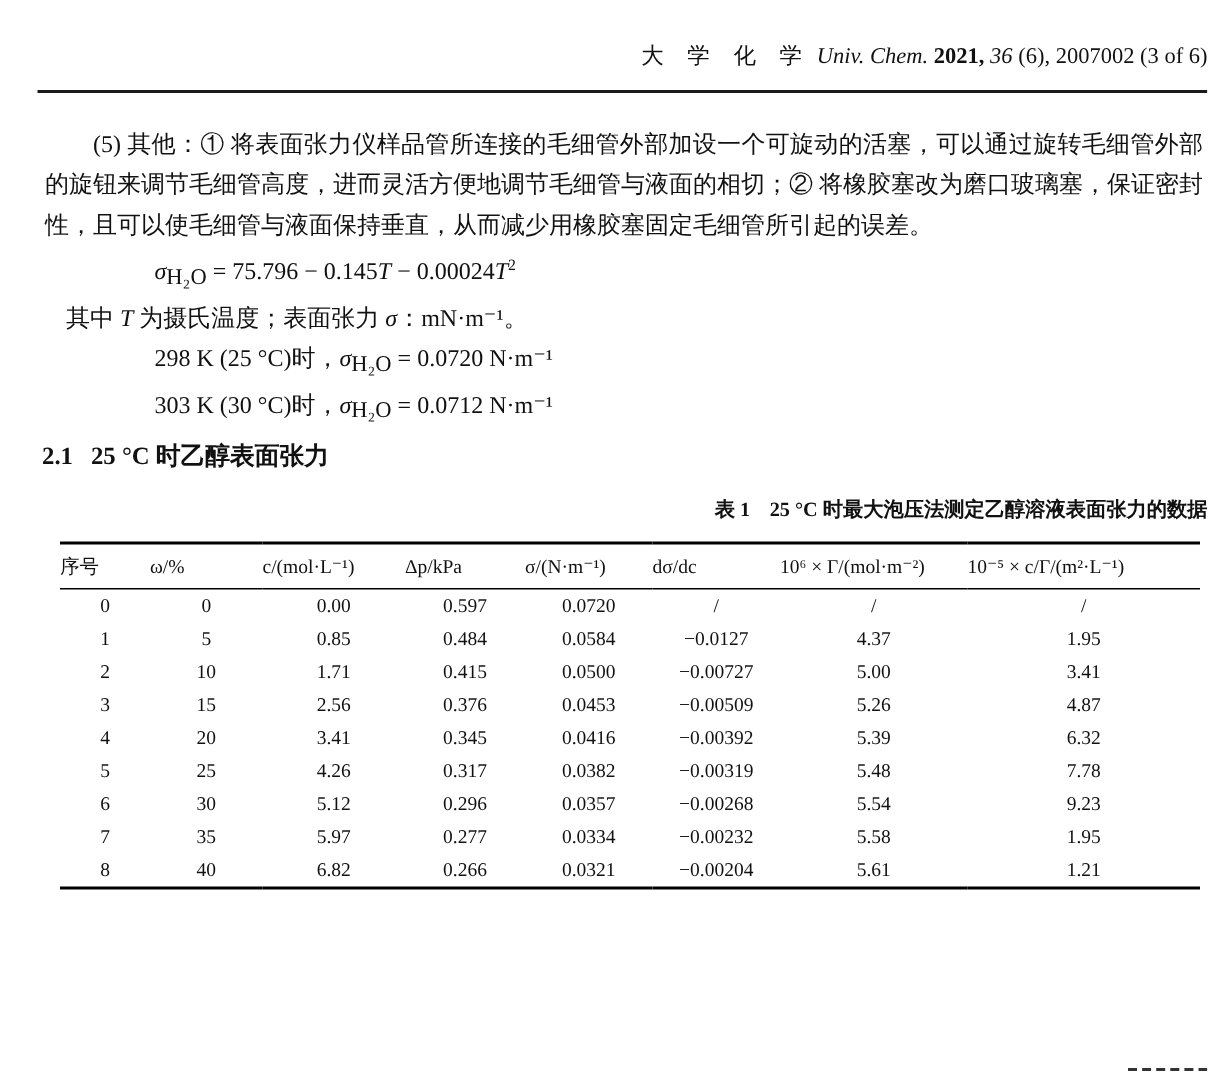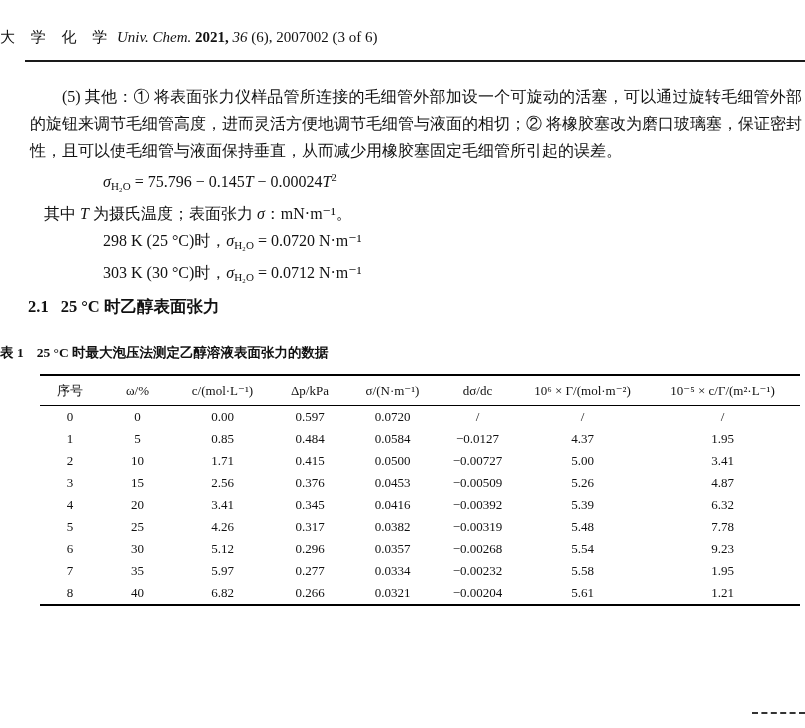--- a/index.html
+++ b/index.html
@@ -3,21 +3,21 @@
 <meta charset="utf-8">
 <style>
   html,body { margin:0; padding:0; background:#fff; }
   .page {
     position:relative;
     width:805px; height:728px;
     background:#ffffff; color:#111;
     font-family:"Liberation Serif","DejaVu Serif",serif;
     overflow:hidden;
   }
-  .journal-header { padding-top:28px; text-align:left; font-size:15px; white-space:nowrap; }
+  .journal-header { padding-top:28px; text-align:right; font-size:15px; white-space:nowrap; }
   .journal-header .cjk { letter-spacing:6px; }
   .journal-header .it { font-style:italic; }
   .journal-header .bold { font-weight:bold; }
   .head-rule { border:none; border-top:2.2px solid #1a1a1a; margin:13px 0 0 25px; }
 
   .body-par {
     margin:21px 3px 0 30px;
     font-size:16px; line-height:27px;
     text-align:justify; text-indent:2em;
   }
@@ -26,39 +26,39 @@
   .sec-heading .num { display:inline-block; }
   .sec-heading .gap1 { margin-right:17px; }
   .sec-heading .gap2 { margin-right:12px; }
 
   .t-line  { font-size:16px; line-height:27px; }
   .indent-par   { margin-left:62px; }
   .indent-note  { margin-left:44px; }
   .indent-form  { margin-left:103px; }
 
   .it { font-style:italic; }
-  .fsub { font-size:11px; vertical-align:-3px; }
+  .fsub { font-size:15px; vertical-align:-3px; }
   .fsup { font-size:10.5px; vertical-align:6px; }
 
   .table-caption {
-    margin-top:24px; text-align:left;
+    margin-top:14px; text-align:right;
     font-size:13.5px; font-weight:bold; line-height:20px;
   }
   .table-caption .cap-label { margin-right:13px; }
 
   table.data-table {
     margin:11px 0 0 40px;
     width:760px;
     border-collapse:collapse;
     font-size:13px;
     border-top:2.5px solid #000;
     border-bottom:2.5px solid #000;
   }
   table.data-table thead tr { border-bottom:1.5px solid #000; }
-  table.data-table th { font-weight:normal; height:29px; text-align:center; padding:0; white-space:nowrap; }
+  table.data-table th { font-weight:normal; height:29px; text-align:left; padding:0; white-space:nowrap; }
   table.data-table td { height:22px; line-height:22px; text-align:center; padding:0; white-space:nowrap; }
   table.data-table col:nth-child(1){ width:60px; }
   table.data-table col:nth-child(2){ width:75px; }
   table.data-table col:nth-child(3){ width:95px; }
   table.data-table col:nth-child(4){ width:80px; }
   table.data-table col:nth-child(5){ width:85px; }
   table.data-table col:nth-child(6){ width:85px; }
   table.data-table col:nth-child(7){ width:125px; }
   table.data-table col:nth-child(8){ width:155px; }
 

